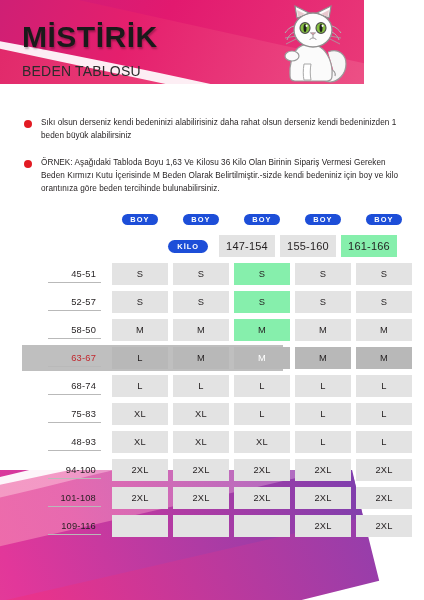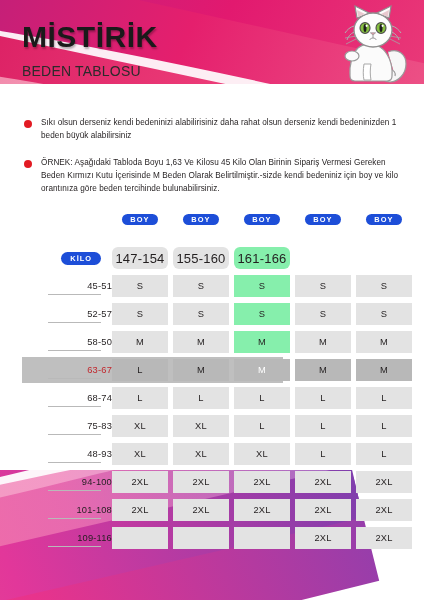--- a/index.html
+++ b/index.html
@@ -8,21 +8,21 @@
     font-family:"Liberation Sans", sans-serif;
     background:#ffffff;
     position:relative;
     overflow:hidden;
     color:#231f20;
   }
 
   
   .header {
     position:relative;
-    width:424px;
+    width:364px;
     height:104px;
     overflow:hidden;
     background:#3b82f6;
   }
   .swoosh-wrap {
     position:absolute; inset:0;
     overflow:hidden;
   }
   .swoosh {
     position:absolute;
@@ -114,38 +114,38 @@
   .pill.kilo { letter-spacing:1px; padding:2.6px 9px 3px; }
 
   .row { display:flex; align-items:stretch; height:26px; position:relative; }
   .row.hl .rowband {
     position:absolute; left:0; top:0; height:100%;
     width:261px; background:#bfbfbf;
   }
   .lbl {
     flex:0 0 90px; position:relative; z-index:2;
     display:flex; align-items:center; justify-content:flex-end;
-    padding-right:0;
+    padding-right:16px;
     font-size:9.3px; color:#231f20; letter-spacing:.2px;
   }
   .lbl .underline {
     position:absolute; left:26px; right:11px; bottom:4px;
     height:1px; background:#b9b9b9;
   }
   .row.hl .lbl { color:#c1272d; }
   .lbl.kilo-lbl { padding-right:11px; }
 
   .cell {
     flex:0 0 56px; margin-right:5px; position:relative; z-index:2;
     background:#e3e3e3;
     display:flex; align-items:center; justify-content:center;
     font-size:9.3px; color:#231f20; letter-spacing:.2px;
     height:22px; align-self:center;
   }
-  .cell.head { font-size:13px;border-radius:6px; }
+  .cell.head { font-size:11px; }
   .cell.colhl { background:#86efac; }
   .row.hl .cell { background:#b8b8b8; }
   .cell.redcell { background:#e3101a; color:#ffffff; }
   .cell.empty { }
 
   
   .row + .row { margin-top:2px; }
 
   
   .footer {
@@ -230,21 +230,21 @@
   </div>
 </div>
 
 <div class="notes">
   <div class="note">
     <span class="bullet"></span>
     <span class="note-text">Sıkı olsun derseniz kendi bedeninizi alabilirisiniz daha rahat olsun derseniz kendi bedeninizden 1 beden büyük alabilirsiniz</span>
   </div>
   <div class="note">
     <span class="bullet"></span>
-    <span class="note-text">ÖRNEK: Aşağıdaki Tabloda Boyu 1,63 Ve Kilosu 45 Kilo Olan Birinin Sipariş Vermesi Gereken Beden Kırmızı Kutu İçerisinde M Beden Olarak Belirtilmiştir.-sizde kendi bedeniniz için boy ve kilo orantınıza göre beden tercihinde bulunabilirsiniz.</span>
+    <span class="note-text">ÖRNEK: Aşağıdaki Tabloda Boyu 1,63 Ve Kilosu 36 Kilo Olan Birinin Sipariş Vermesi Gereken Beden Kırmızı Kutu İçerisinde M Beden Olarak Belirtilmiştir.-sizde kendi bedeniniz için boy ve kilo orantınıza göre beden tercihinde bulunabilirsiniz.</span>
   </div>
 </div>
 
 <div class="table">
 
   <div class="boy-row">
     <div class="boy-spacer"></div>
     <div class="boy-cell">
         <span class="pill">BOY</span>
       </div>
@@ -255,21 +255,21 @@
         <span class="pill">BOY</span>
       </div>
     <div class="boy-cell">
         <span class="pill">BOY</span>
       </div>
     <div class="boy-cell">
         <span class="pill">BOY</span>
       </div>
   </div>
 
-  <div class="row" style="margin-top:20px;">
+  <div class="row" style="margin-top:8px;justify-content:flex-end;">
     <div class="lbl kilo-lbl">
       <span class="pill kilo">KİLO</span>
     </div>
     <div class="cell head">147-154</div>
     <div class="cell head">155-160</div>
     <div class="cell head colhl">161-166</div>
   </div>
 
   <div class="row">
     <div class="lbl">

